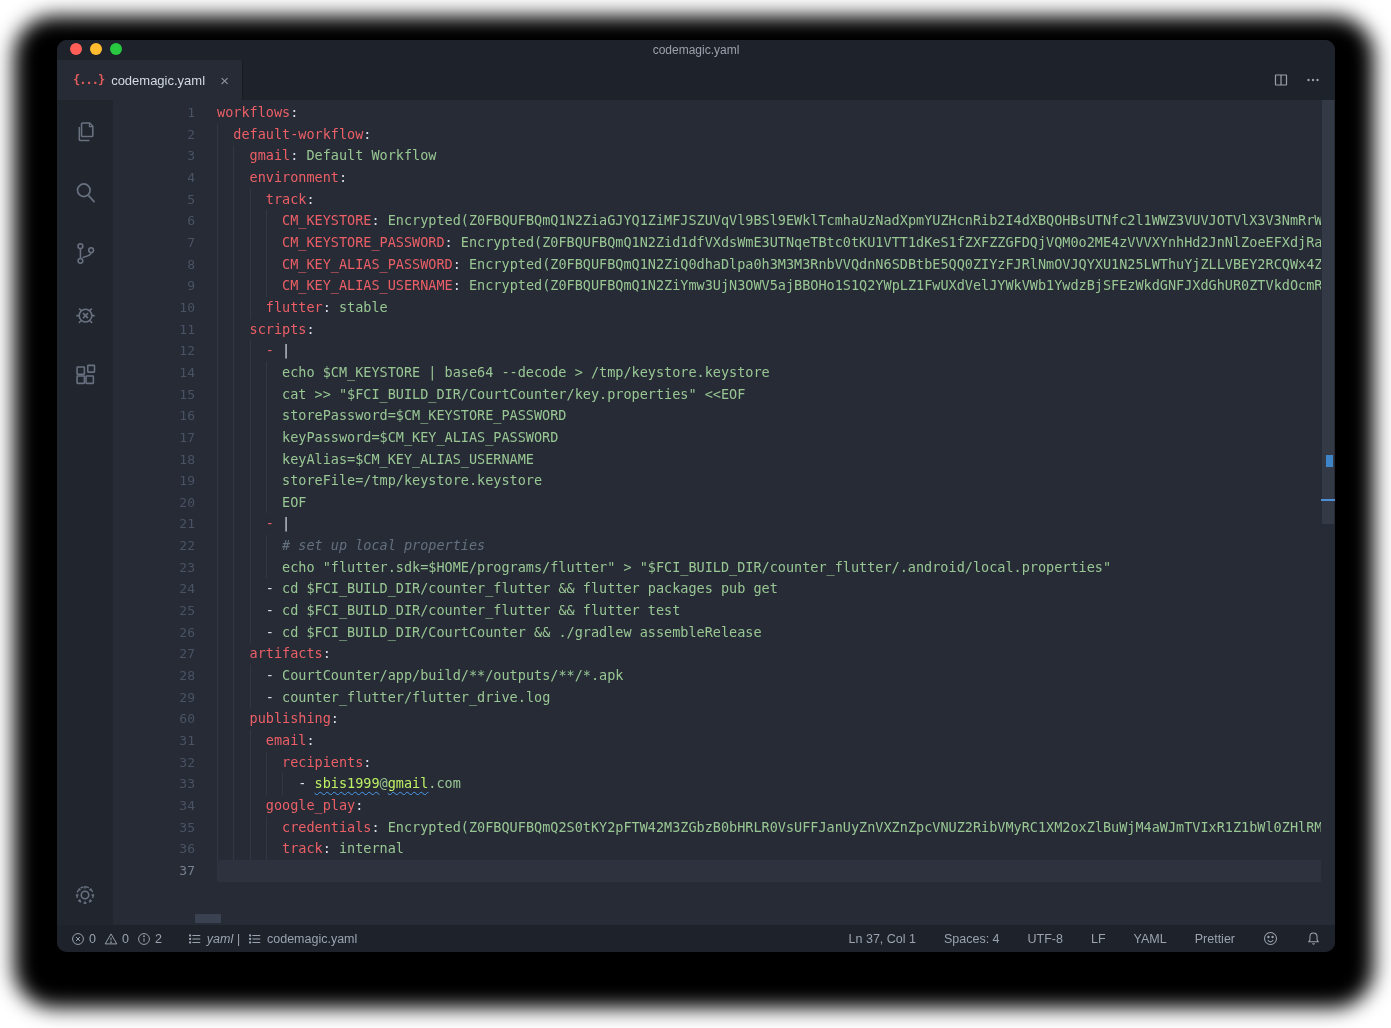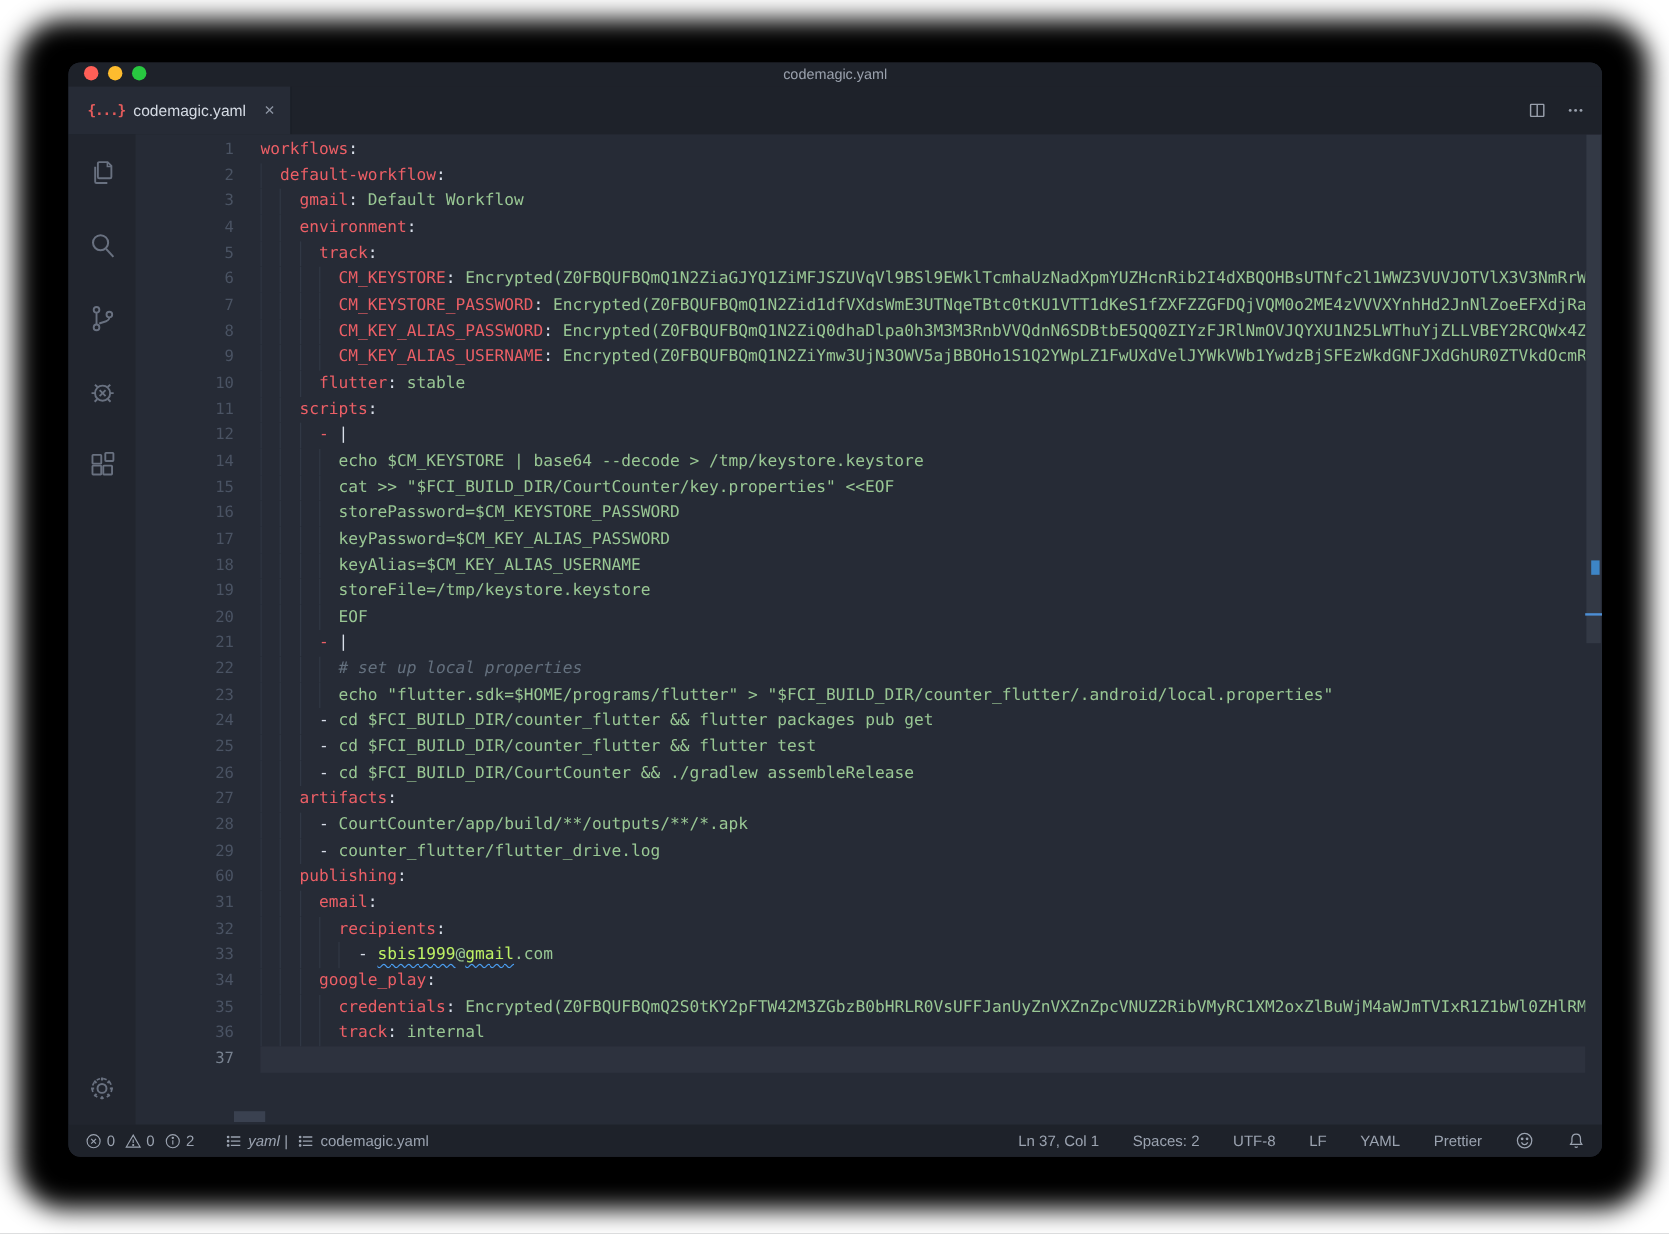--- a/index.html
+++ b/index.html
@@ -1,21 +1,21 @@
 <!DOCTYPE html>
 <html><head>
 <meta charset="utf-8">
 <style>
   * { margin:0; padding:0; box-sizing:border-box; }
   html,body { width:1391px; height:1028px; background:#ffffff; overflow:hidden;
               font-family:"Liberation Sans", sans-serif; }
   .stage { position:relative; width:1391px; height:1028px; }
   .shadow { position:absolute; left:14px; top:16px; width:1360px; height:992px;
             background:#000; border-radius:40px; filter:blur(10px); }
-  .window { position:absolute; left:57px; top:52px; width:1278px; height:912px;
+  .window { position:absolute; left:57px; top:40px; width:1278px; height:912px;
             background:#262b36; border-radius:10px; overflow:hidden;
             display:flex; flex-direction:column; }
 
   
   .titlebar { height:20px; background:#1e222a; position:relative; flex:0 0 auto; }
   .lights { position:absolute; left:13px; top:3px; display:flex; gap:8px; }
   .light { width:12px; height:12px; border-radius:50%; }
   .title-text { position:absolute; left:0; right:0; top:3px; text-align:center;
                 font-size:12px; color:#9aa1ad; }
 
@@ -249,21 +249,21 @@
               <line x1="5" y1="12" x2="14" y2="12"></line>
             <circle cx="2.4" cy="4" r="0.7" fill="currentColor"></circle>
               <circle cx="2.4" cy="8" r="0.7" fill="currentColor"></circle>
               <circle cx="2.4" cy="12" r="0.7" fill="currentColor"></circle>
           </svg>
           <span>codemagic.yaml</span>
         </div>
       </div>
       <div class="sb-group" style="gap:28px;">
         <span class="sb-item">Ln 37, Col 1</span>
-        <span class="sb-item">Spaces: 2</span>
+        <span class="sb-item">Spaces: 4</span>
         <span class="sb-item">UTF-8</span>
         <span class="sb-item">LF</span>
         <span class="sb-item">YAML</span>
         <span class="sb-item">Prettier</span>
         <span class="sb-item">
           <svg width="15" height="15" viewBox="0 0 16 16" fill="none" stroke="currentColor" stroke-width="1.1">
             <circle cx="8" cy="8" r="6.4"></circle>
             <circle cx="5.8" cy="6.4" r="0.7" fill="currentColor"></circle>
               <circle cx="10.2" cy="6.4" r="0.7" fill="currentColor"></circle>
             <path d="M5.2 9.6c0.7 1.3 1.7 2 2.8 2s2.1-0.7 2.8-2"></path>

